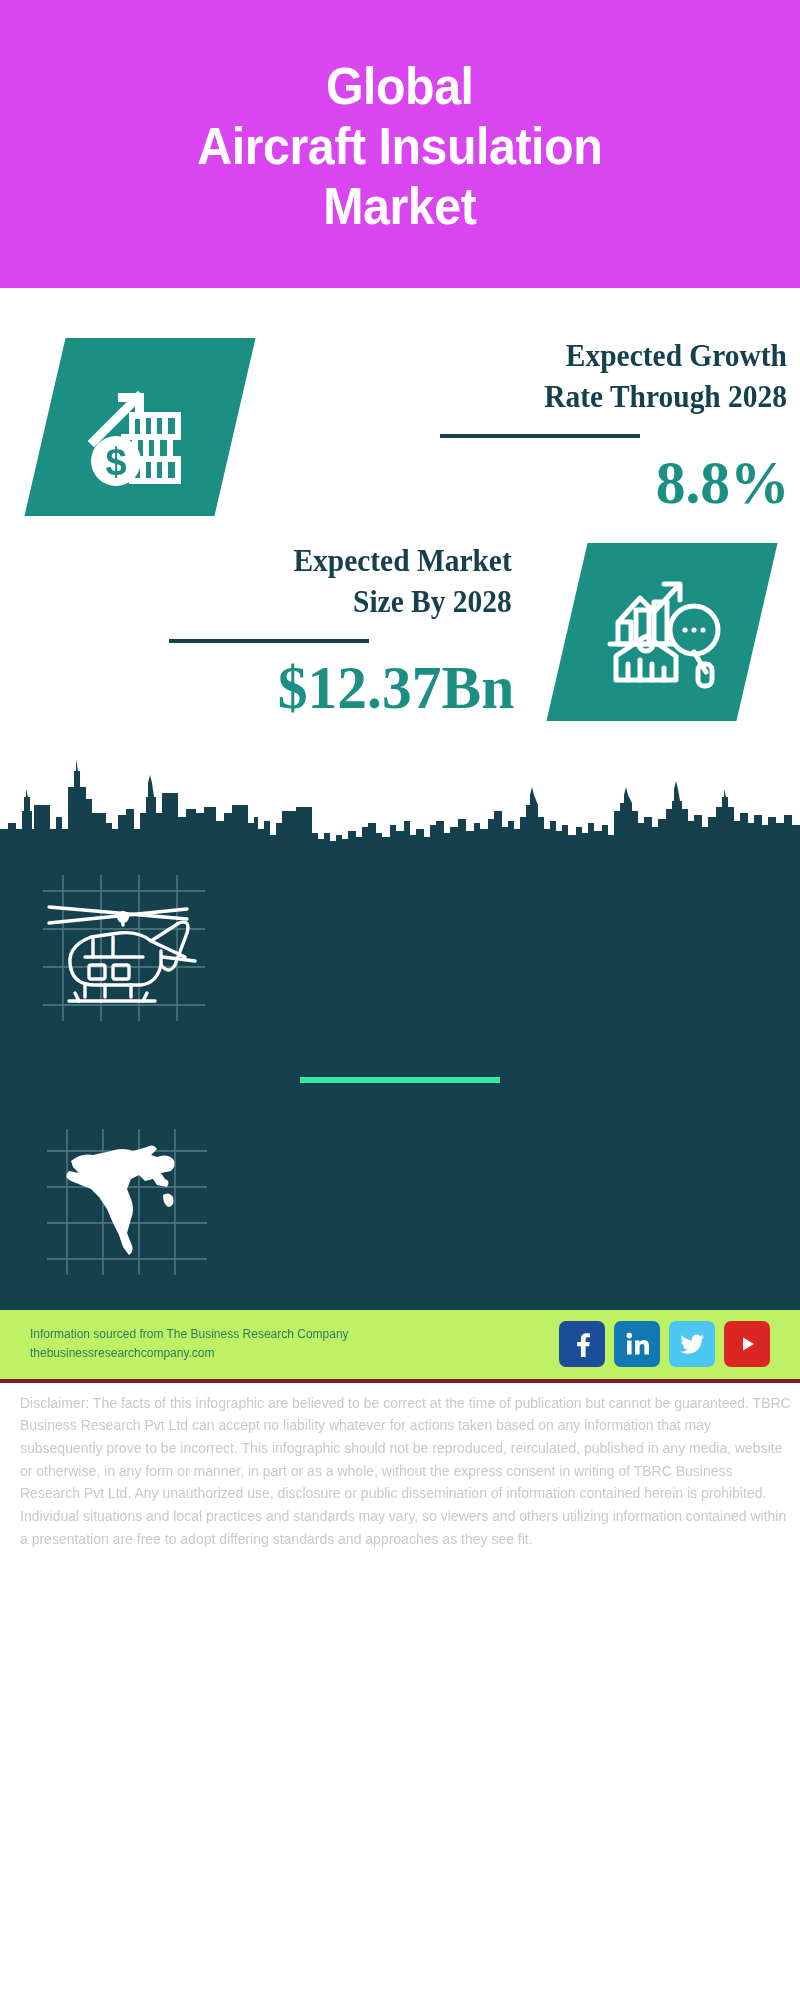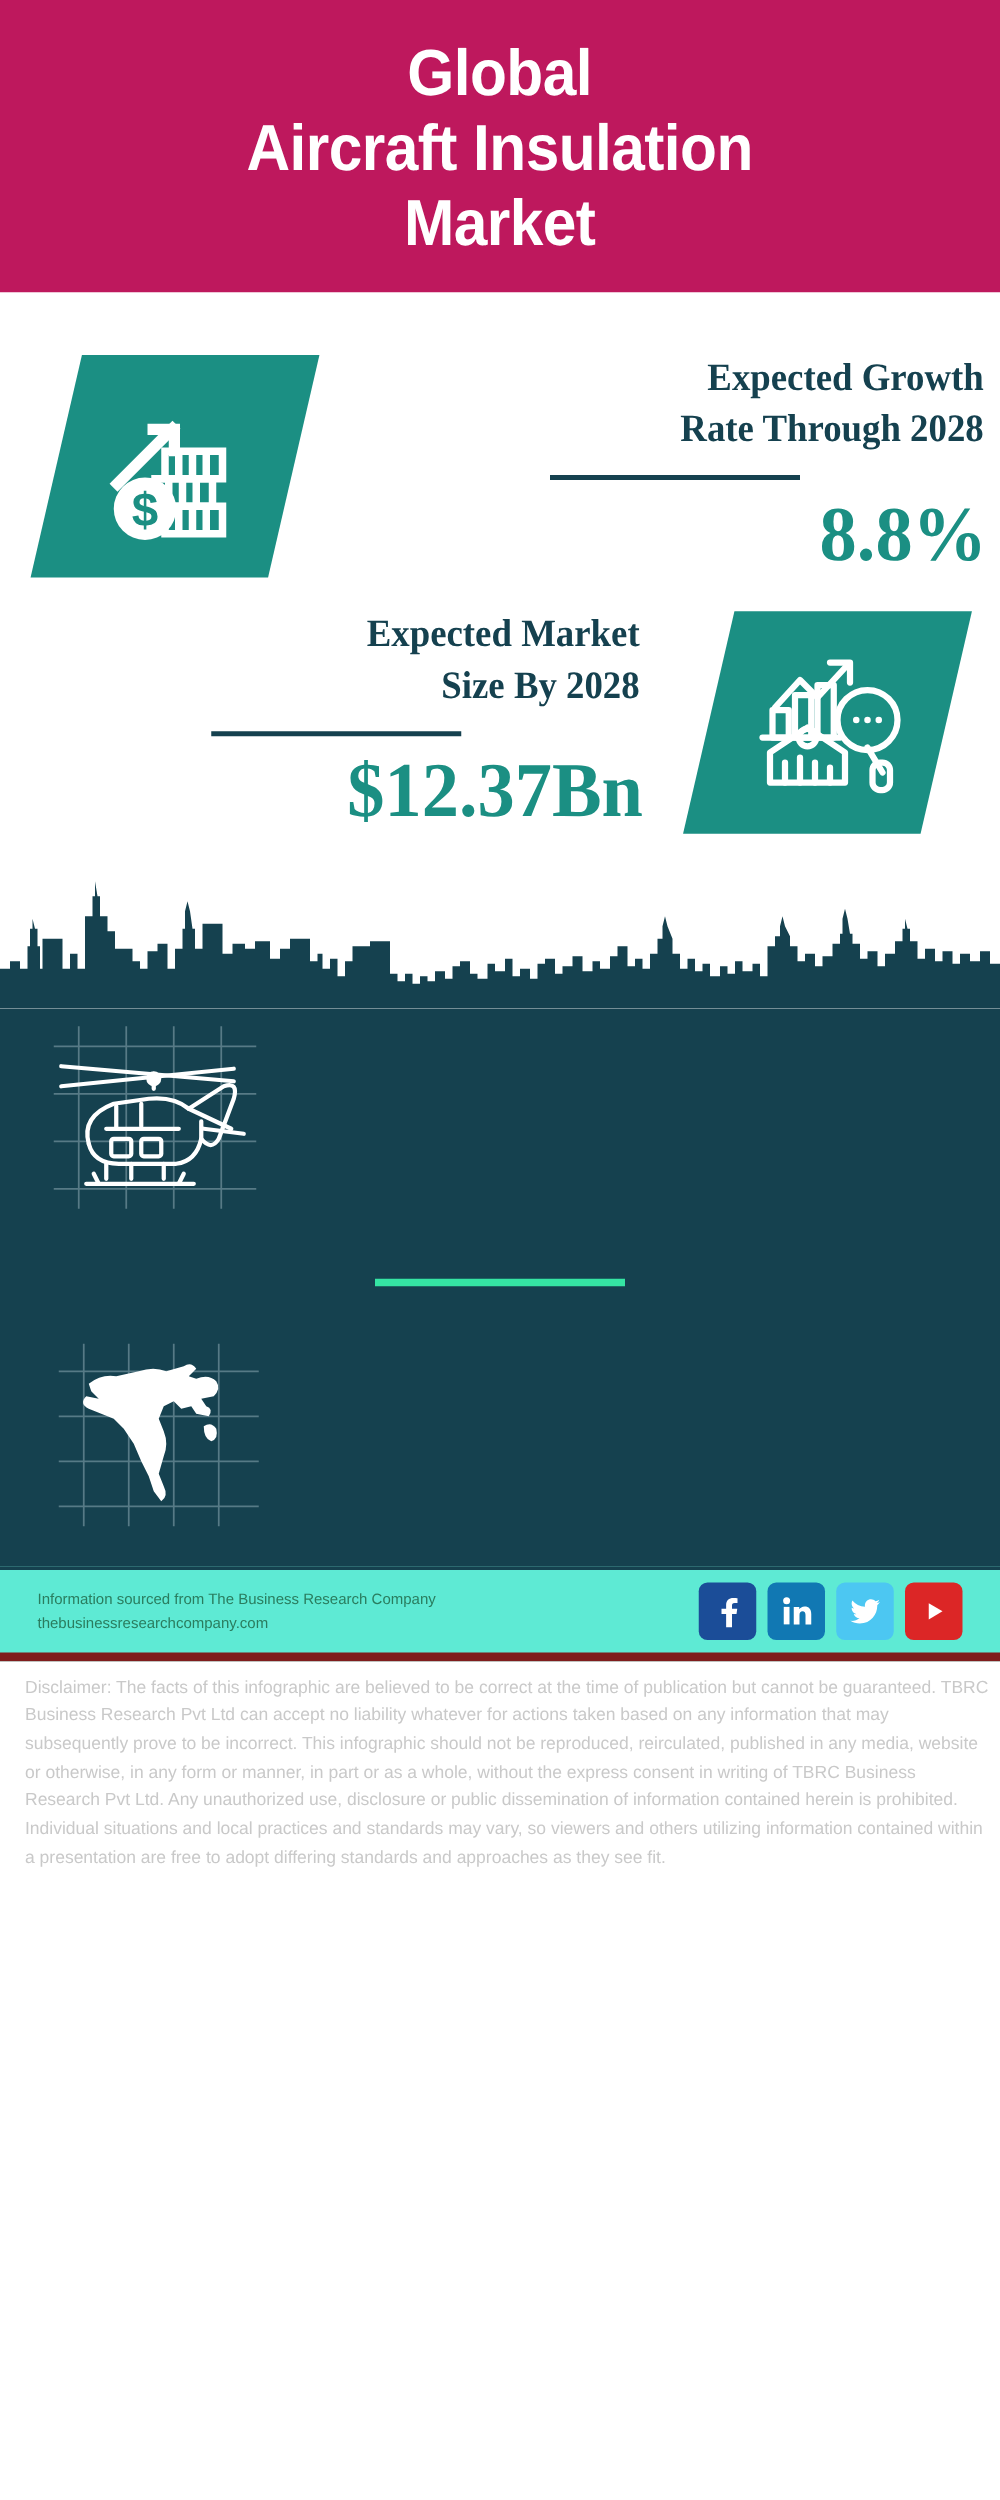--- a/index.html
+++ b/index.html
@@ -7,22 +7,22 @@
   body {
     width:800px; height:2000px;
     background:#ffffff;
     font-family:"Liberation Sans", sans-serif;
     overflow:hidden;
     position:relative;
   }
 
   
   .header {
-    width:800px; height:234px;
-    background:#be185d;
+    width:800px; height:288px;
+    background:#d946ef;
     display:flex; align-items:center; justify-content:center;
     padding-top:4px;
   }
   .header-title {
     color:#ffffff;
     font-size:52px;
     font-weight:bold;
     line-height:1.16;
     text-align:center;
     letter-spacing:-0.5px;
@@ -127,23 +127,23 @@
     width:200px; height:6px;
     background:#35e5a4;
     margin:46px auto 40px auto;
   }
 
   .region-map-wrap { width:250px; display:flex; justify-content:center; align-items:center; }
 
   
   .footer-bar {
     width:800px;
-    background:#5eead4;
+    background:#bef264;
     border-top:3px solid #15414f;
-    border-bottom:7px solid #7f1d1d;
+    border-bottom:4px solid #7f1d1d;
     display:flex; align-items:center;
     padding:14px 30px;
     height:76px;
   }
   .footer-source { flex:1; }
   .footer-source div {
     color:#2a7d5f;
     font-size:12px;
     line-height:1.55;
   }

